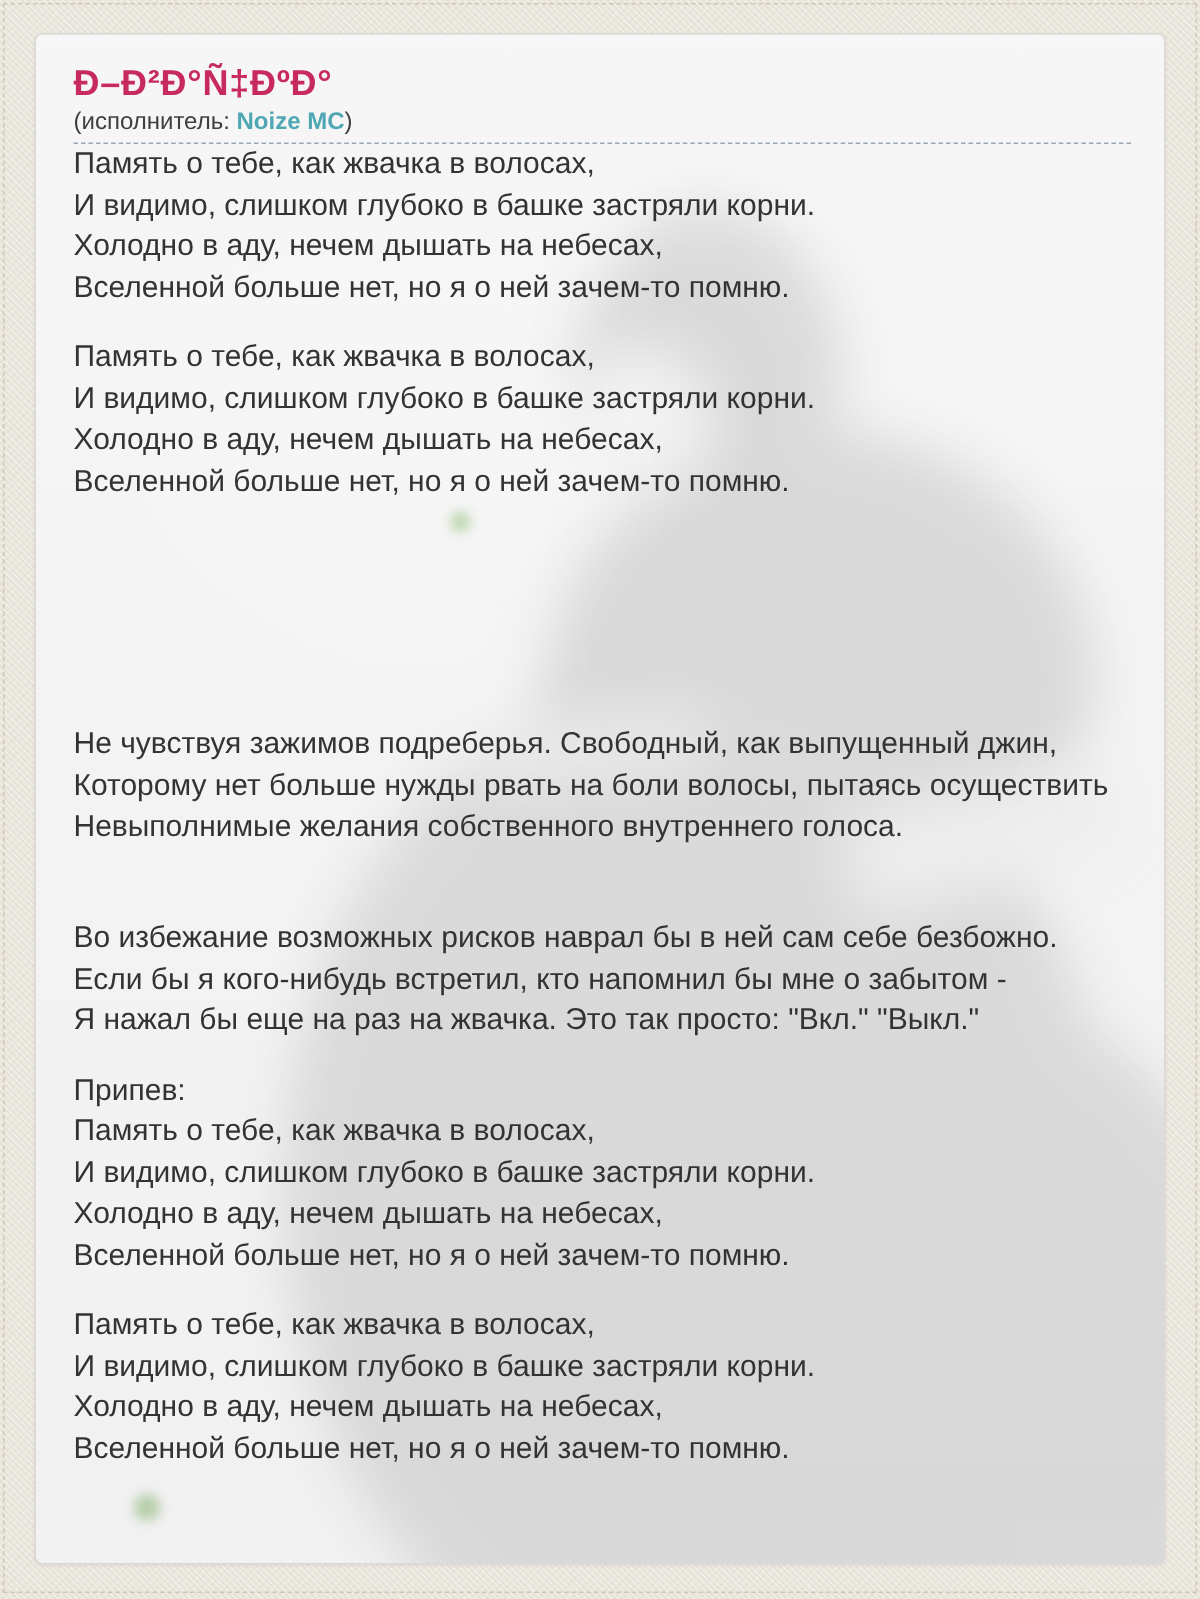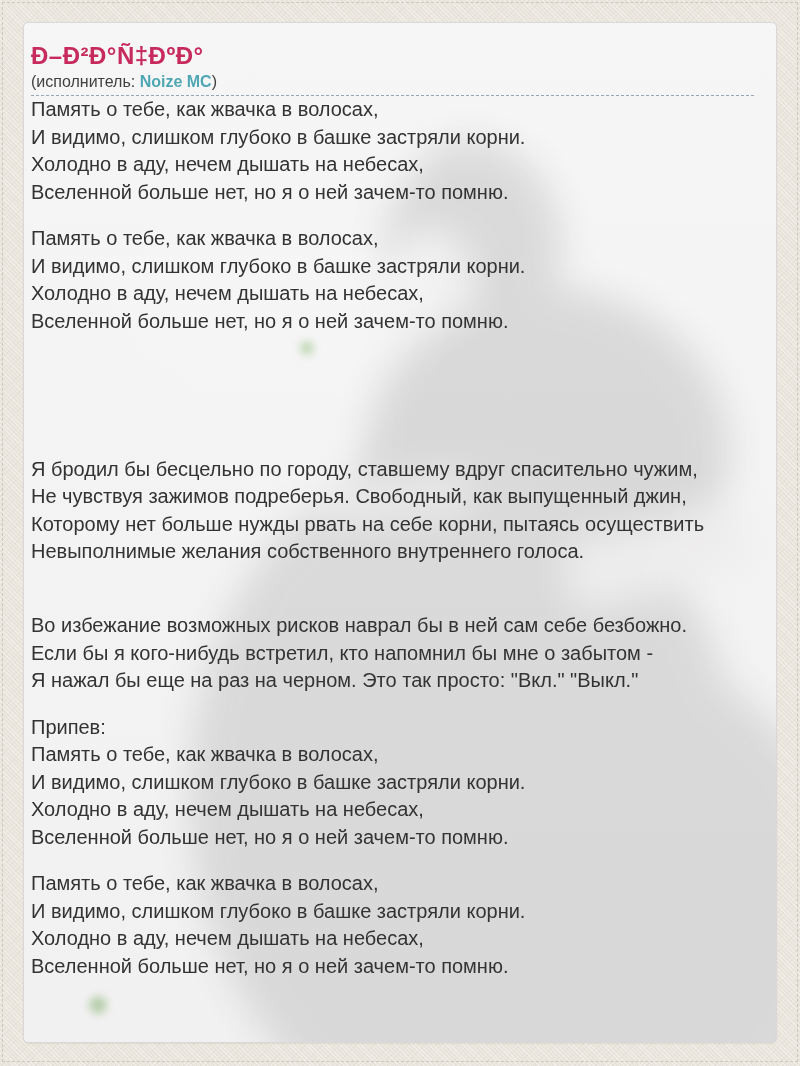--- a/index.html
+++ b/index.html
@@ -38,21 +38,21 @@
   }
   .bg-photo {
     position: absolute;
     left: 0; top: 0;
     width: 100%; height: 100%;
     pointer-events: none;
   }
   .content {
     position: relative;
     z-index: 1;
-    padding: 20px 22px 0 7px;
+    padding: 20px 22px 0 25px;
   }
   h1.song-title {
     margin: 0 0 4px 0;
     font-size: 24px;
     line-height: 26px;
     font-weight: bold;
     color: var(--title, #c72b5e);
     letter-spacing: 0.5px;
   }
   .artist-line {
@@ -119,20 +119,20 @@
     <div class="artist-line">
       <span>(исполнитель: </span><a>Noize MC</a><span>)</span>
     </div>
 
     <hr class="header-separator">
 
     <div class="lyrics">
         <p><span>Память о тебе, как жвачка в волосах,</span><br><span>И видимо, слишком глубоко в башке застряли корни.</span><br><span>Холодно в аду, нечем дышать на небесах,</span><br><span>Вселенной больше нет, но я о ней зачем-то помню.</span></p>
         <p><span>Память о тебе, как жвачка в волосах,</span><br><span>И видимо, слишком глубоко в башке застряли корни.</span><br><span>Холодно в аду, нечем дышать на небесах,</span><br><span>Вселенной больше нет, но я о ней зачем-то помню.</span></p>
         <p><br><br><br></p>
-        <p><span>Я бродил бы бесцельно по городу, ставшему вдруг спасительно чужим,</span><br><span>Не чувствуя зажимов подреберья. Свободный, как выпущенный джин,</span><br><span>Которому нет больше нужды рвать на себе корни, пытаясь осуществить</span><br><span>Невыполнимые желания собственного внутреннего голоса.</span></p>
-        <p><br><span>Во избежание возможных рисков наврал бы в ней сам себе безбожно.</span><br><span>Если бы я кого-нибудь встретил, кто напомнил бы мне о забытом -</span><br><span>Я нажал бы еще на раз на черном. Это так просто: "Вкл." "Выкл."</span></p>
+        <p><br><span>Не чувствуя зажимов подреберья. Свободный, как выпущенный джин,</span><br><span>Которому нет больше нужды рвать на боли волосы, пытаясь осуществить</span><br><span>Невыполнимые желания собственного внутреннего голоса.</span></p>
+        <p><br><span>Во избежание возможных рисков наврал бы в ней сам себе безбожно.</span><br><span>Если бы я кого-нибудь встретил, кто напомнил бы мне о забытом -</span><br><span>Я нажал бы еще на раз на жвачка. Это так просто: "Вкл." "Выкл."</span></p>
         <p><span>Припев:</span><br><span>Память о тебе, как жвачка в волосах,</span><br><span>И видимо, слишком глубоко в башке застряли корни.</span><br><span>Холодно в аду, нечем дышать на небесах,</span><br><span>Вселенной больше нет, но я о ней зачем-то помню.</span></p>
         <p><span>Память о тебе, как жвачка в волосах,</span><br><span>И видимо, слишком глубоко в башке застряли корни.</span><br><span>Холодно в аду, нечем дышать на небесах,</span><br><span>Вселенной больше нет, но я о ней зачем-то помню.</span></p>
       </div>
 
   </div>
 </div>
 
 </body></html>

